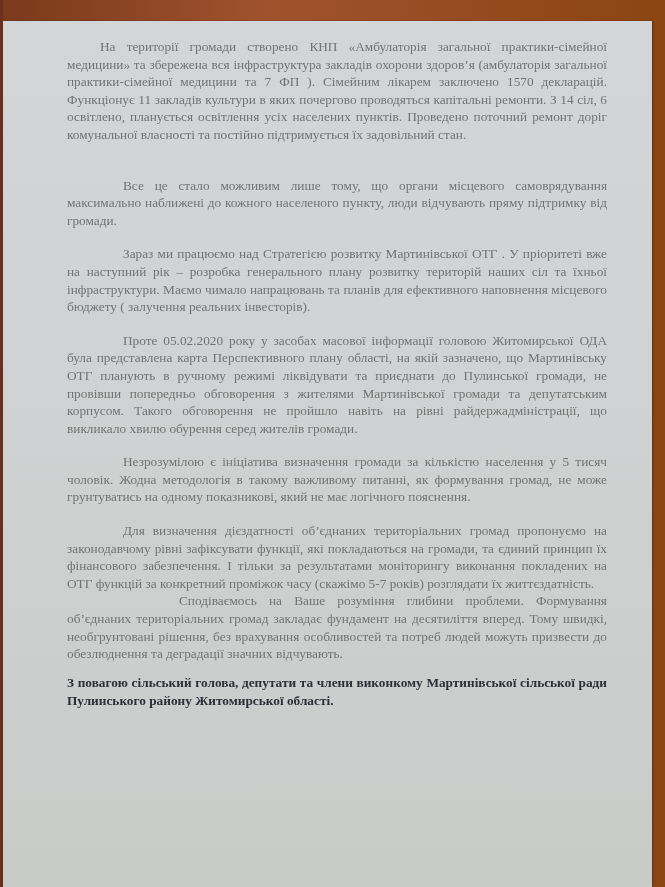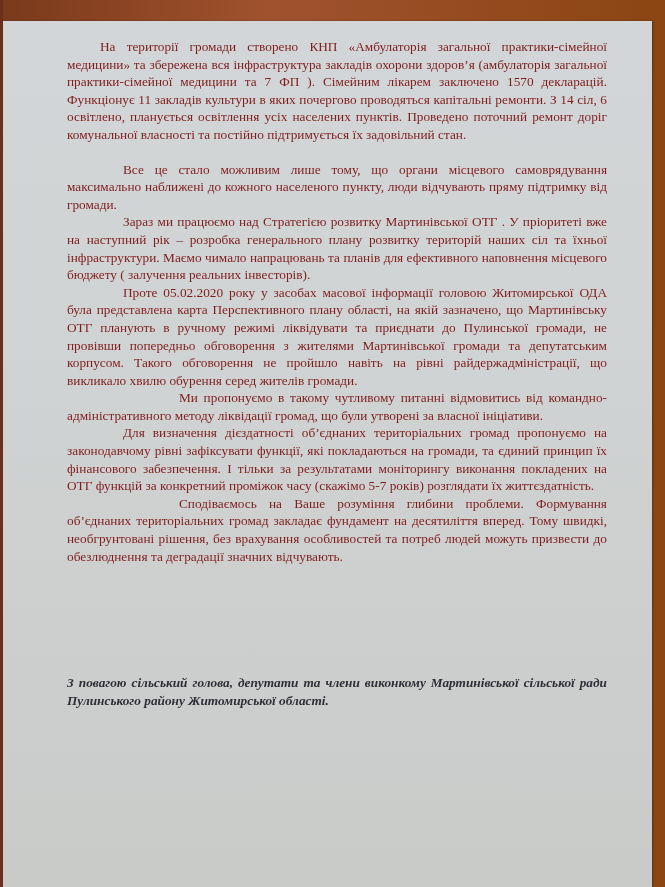--- a/index.html
+++ b/index.html
@@ -13,44 +13,44 @@
       position: absolute; left: 0; top: 0; width: 3px; height: 887px;
       background: #6b2f1a;
     }
     .paper {
       position: absolute; left: 3px; top: 21px; width: 649px; height: 866px;
       background: linear-gradient(180deg, #d2d6d8 0%, #d0d3d3 40%, #c9cbc9 100%);
       box-shadow: 1px 0 2px rgba(0,0,0,0.3);
     }
     .text {
       position: absolute; left: 67px; top: 38px; width: 540px;
-      color: #7f1d1d;
+      color: #737373;
       font-size: 13.3px; line-height: 17.6px;
       text-align: justify;
     }
     .p { margin: 0; text-indent: 33px; }
     .p.indent-large { text-indent: 112px; }
-    .p.indent-mid { text-indent: 56px; }
+    .p.indent-mid { text-indent: 56px; margin-top: 16px; }
     .gap { height: 17px; }
     .closing {
       position: absolute; left: 67px; top: 674px; width: 540px;
       font-weight: bold; color: #2e2e36;
-      font-size: 13.3px; line-height: 17.6px; text-align: justify; font-style: italic;
+      font-size: 13.3px; line-height: 17.6px; text-align: justify;
     }
   </style>
 </head>
 <body>
 
 <div class="wood-left"></div>
 <div class="paper"></div>
 
 <div class="text">
   <p class="p">На території громади створено КНП «Амбулаторія загальної практики-сімейної медицини» та збережена вся інфраструктура закладів охорони здоров’я  (амбулаторія загальної практики-сімейної медицини та 7 ФП ). Сімейним лікарем заключено 1570 декларацій.  Функціонує 11 закладів культури в яких почергово проводяться капітальні ремонти. З 14 сіл, 6 освітлено, планується освітлення усіх населених пунктів. Проведено поточний ремонт доріг комунальної власності та постійно підтримується їх задовільний стан.</p>
   <div class="gap"></div>
   <p class="p indent-mid">Все це стало можливим лише тому, що органи місцевого самоврядування максимально наближені до кожного населеного пункту, люди відчувають пряму підтримку від громади.</p>
   <p class="p indent-mid">Зараз ми працюємо над Стратегією розвитку Мартинівської  ОТГ . У пріоритеті вже на наступний рік – розробка генерального плану розвитку територій наших сіл та їхньої інфраструктури. Маємо чимало напрацювань та планів для ефективного наповнення місцевого бюджету ( залучення реальних інвесторів).</p>
   <p class="p indent-mid">Проте 05.02.2020 року  у засобах масової інформації головою Житомирської ОДА була представлена карта Перспективного плану області, на якій зазначено, що Мартинівську ОТГ   планують в ручному режимі ліквідувати та приєднати до Пулинської громади, не провівши попередньо обговорення з жителями Мартинівської громади та депутатським корпусом. Такого обговорення не пройшло навіть на рівні райдержадміністрації, що викликало хвилю обурення серед жителів громади.</p>
-  <p class="p indent-large">Ми пропонуємо в такому чутливому питанні відмовитись від командно-адміністративного методу ліквідації громад, що були утворені за власної ініціативи.</p>
+  <p class="p indent-mid">Незрозумілою є ініціатива визначення  громади за кількістю населення у 5 тисяч чоловік. Жодна методологія в такому важливому питанні, як формування  громад, не може грунтуватись на одному показникові, який не має логічного пояснення.</p>
   <p class="p indent-mid">Для визначення дієздатності об’єднаних територіальних громад пропонуємо на законодавчому рівні зафіксувати функції, які покладаються на громади, та єдиний принцип їх фінансового забезпечення. І тільки за результатами моніторингу виконання покладених на ОТГ функцій за конкретний проміжок часу (скажімо 5-7 років) розглядати їх життєздатність.</p>
   <p class="p indent-large">Сподіваємось на Ваше розуміння глибини проблеми. Формування об’єднаних територіальних громад закладає фундамент на десятиліття вперед. Тому швидкі, необгрунтовані рішення, без врахування особливостей та потреб людей можуть призвести до обезлюднення та деградації значних відчувають.</p>
 </div>
 
 <div class="closing">З повагою сільський голова, депутати та члени виконкому Мартинівської сільської ради Пулинського району  Житомирської області.</div>
 
 </body></html>

